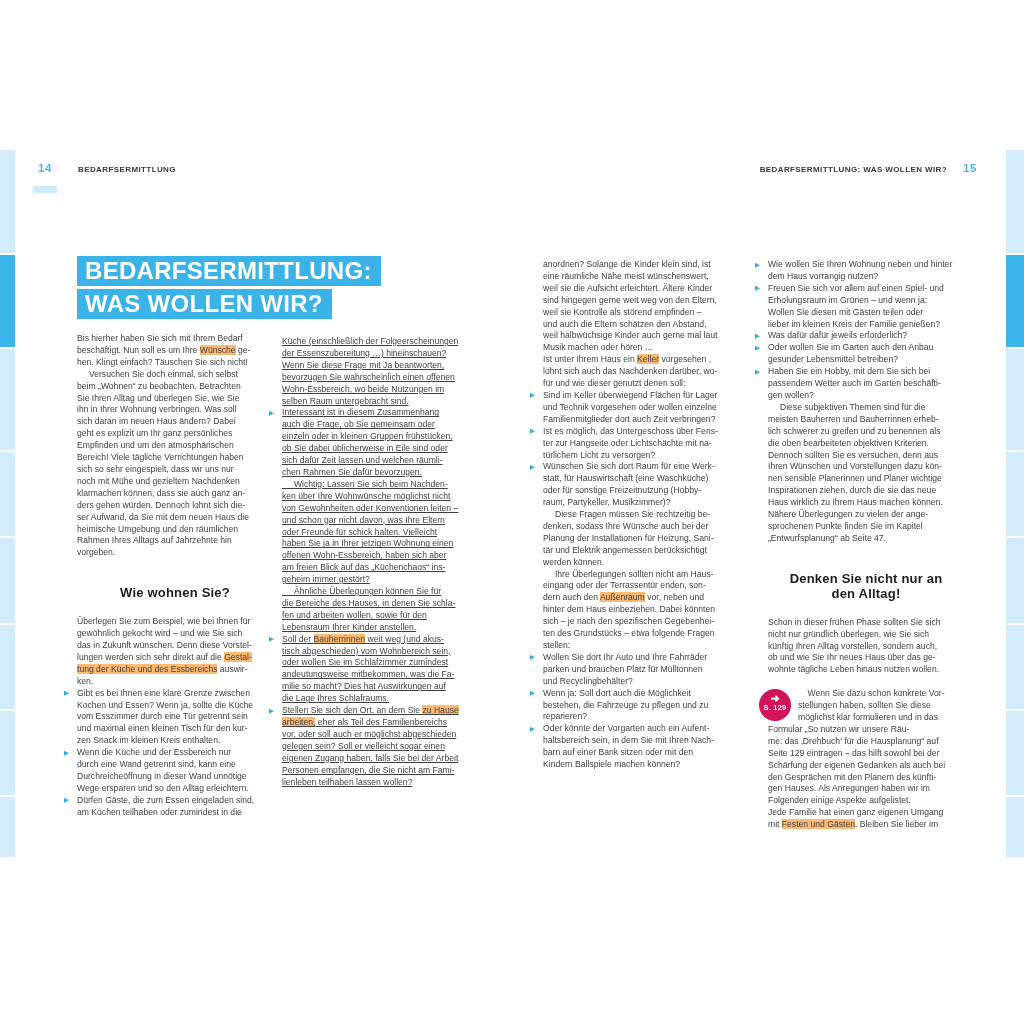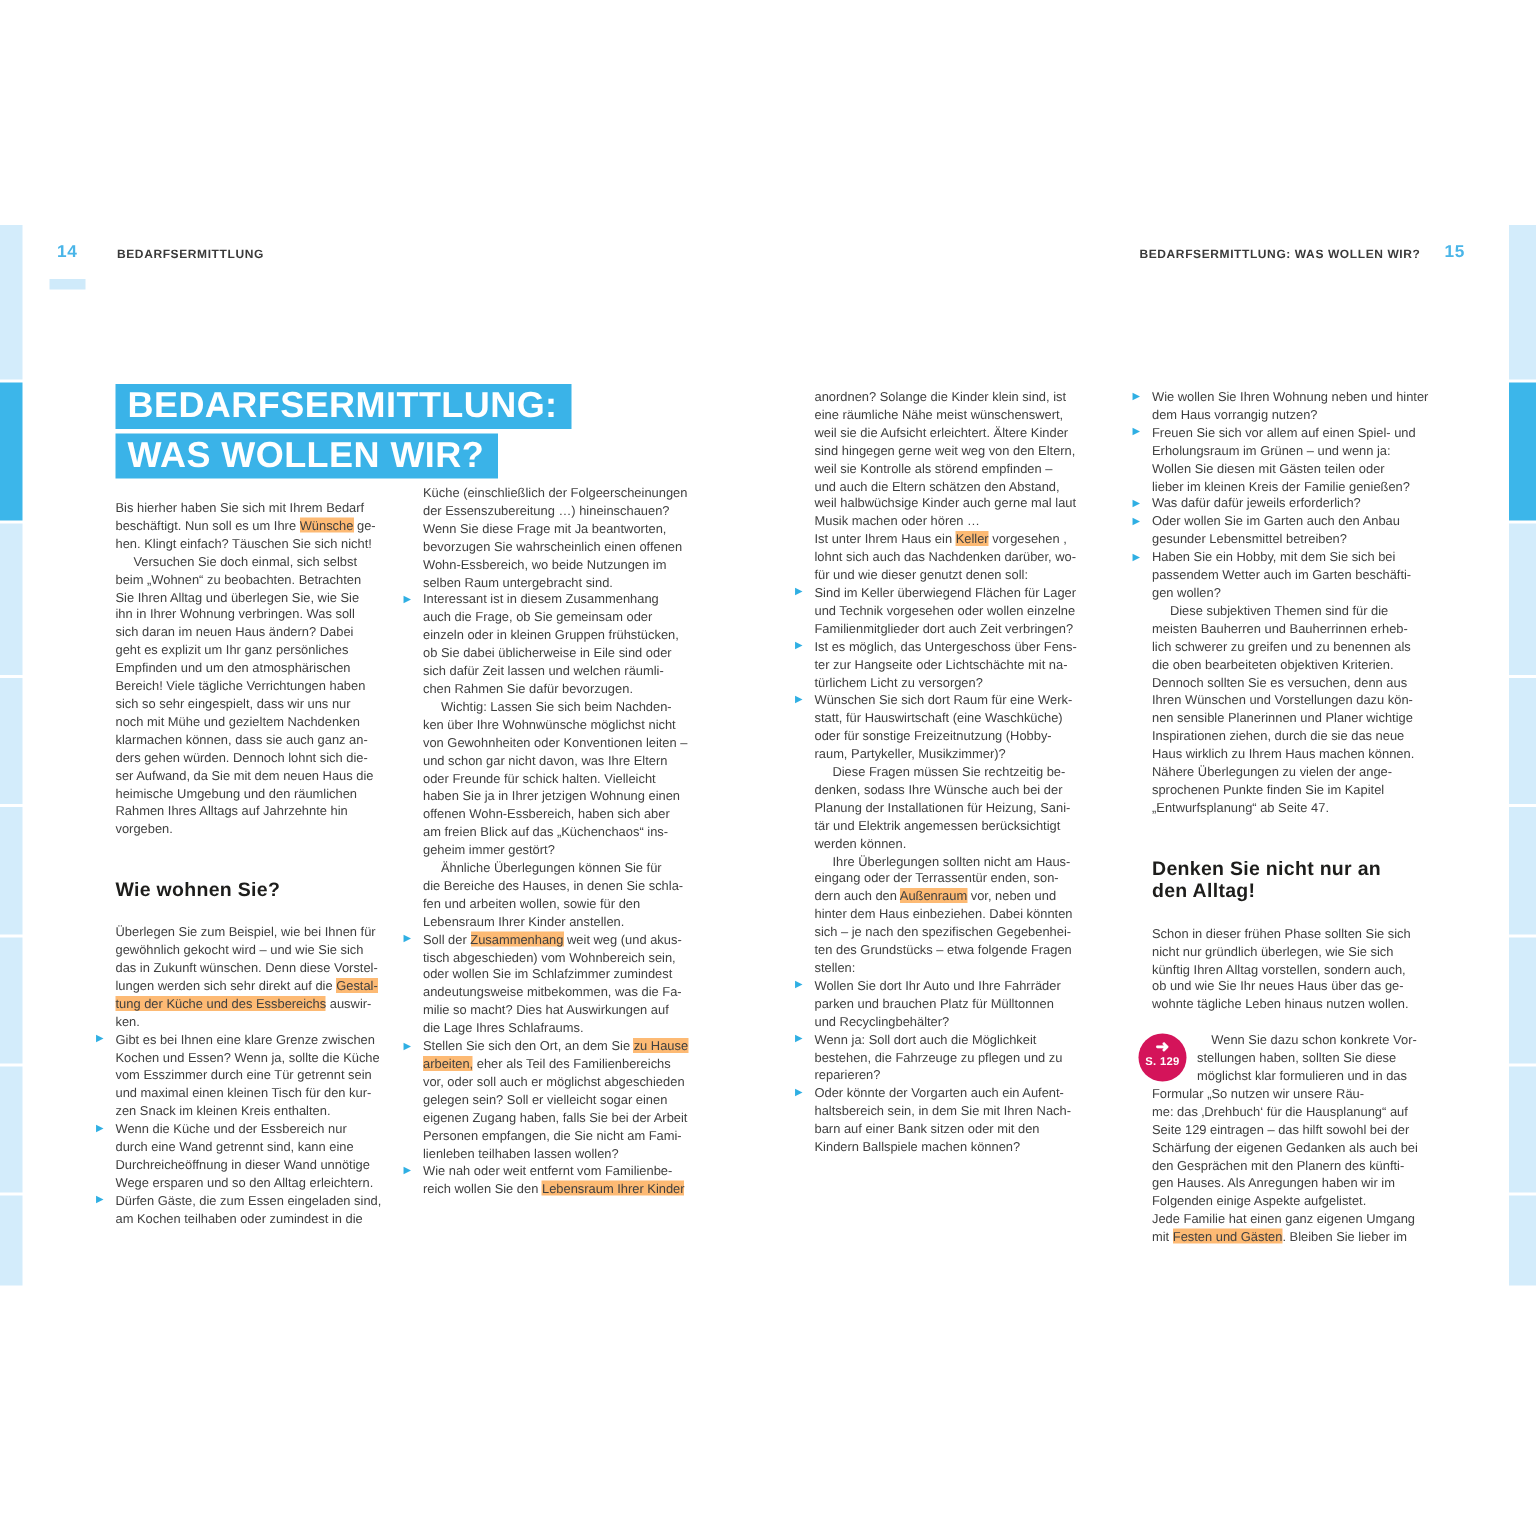--- a/index.html
+++ b/index.html
@@ -22,27 +22,27 @@
   .pn14{left:38px;} .pn15{left:963px;}
   .runhead{position:absolute;top:165px;font-size:8px;font-weight:bold;letter-spacing:0.4px;color:#3a3a3a;}
   .rh14{left:78px;} .rh15{right:77px;}
   .tick{position:absolute;left:33px;top:186px;width:24px;height:7px;background:#cfeafa;}
   
   .title{position:absolute;left:77px;top:256px;}
   .title .bar{display:table;background:#3ab3e8;color:#ffffff;font-weight:bold;
     font-size:24px;line-height:20px;padding:5px 9px 5px 8px;margin-bottom:3px;letter-spacing:0.3px;white-space:nowrap;}
   
   .col{position:absolute;width:196px;font-size:8.6px;line-height:11.9px;}
-  .c1{left:77px;top:333px;} .c2{left:282px;top:323px;}
+  .c1{left:77px;top:333px;} .c2{left:282px;top:336px;text-decoration:underline;}
   .c3{left:543px;top:259px;} .c4{left:768px;top:259px;}
   .para{white-space:pre-wrap;}
   .bullet{position:relative;white-space:pre-wrap;}
   .mk{position:absolute;left:-13px;top:1.5px;color:#2fafe3;font-size:6.5px;line-height:8px;}
   .hl{background:#fdba74;}
-  .h2{font-size:13px;font-weight:bold;color:#1d1d1b;margin:26px 0 16px;line-height:15px;white-space:pre-wrap;letter-spacing:0.2px;}
+  .h2{font-size:13px;font-weight:bold;color:#1d1d1b;margin:26px 0 16px;line-height:15px;white-space:pre-wrap;letter-spacing:0.2px;text-align:center;}
   
   .badge{float:left;width:32px;height:32px;border-radius:16px;background:#d4145a;color:#fff;
     text-align:center;margin:1px 7px 0 -9px;font-weight:bold;}
   .badge .b-arrow{display:block;font-size:11px;line-height:12px;margin-top:3px;}
   .badge .b-label{display:block;font-size:7.5px;line-height:8px;letter-spacing:0.2px;}
 </style>
 </head>
 <body>
 
 <div class="tabs tabs-left">
@@ -137,35 +137,33 @@
 und schon gar nicht davon, was Ihre Eltern
 oder Freunde für schick halten. Vielleicht
 haben Sie ja in Ihrer jetzigen Wohnung einen
 offenen Wohn-Essbereich, haben sich aber
 am freien Blick auf das „Küchenchaos“ ins-
 geheim immer gestört?
      Ähnliche Überlegungen können Sie für
 die Bereiche des Hauses, in denen Sie schla-
 fen und arbeiten wollen, sowie für den
 Lebensraum Ihrer Kinder anstellen.</span></div>
-  <div class="bullet"><span class="mk">▶</span><span class="bt"><span>Soll der </span><span class="hl">Zusammenhang</span><span> weit weg (und akus-
+  <div class="bullet"><span class="mk">▶</span><span class="bt"><span>Soll der </span><span class="hl">Bauherrinnen</span><span> weit weg (und akus-
 tisch abgeschieden) vom Wohnbereich sein,
 oder wollen Sie im Schlafzimmer zumindest
 andeutungsweise mitbekommen, was die Fa-
 milie so macht? Dies hat Auswirkungen auf
 die Lage Ihres Schlafraums.</span></span></div>
   <div class="bullet"><span class="mk">▶</span><span class="bt"><span>Stellen Sie sich den Ort, an dem Sie </span><span class="hl">zu Hause
 arbeiten,</span><span> eher als Teil des Familienbereichs
 vor, oder soll auch er möglichst abgeschieden
 gelegen sein? Soll er vielleicht sogar einen
 eigenen Zugang haben, falls Sie bei der Arbeit
 Personen empfangen, die Sie nicht am Fami-
 lienleben teilhaben lassen wollen?</span></span></div>
-  <div class="bullet"><span class="mk">▶</span><span class="bt"><span>Wie nah oder weit entfernt vom Familienbe-
-reich wollen Sie den </span><span class="hl">Lebensraum Ihrer Kinder</span></span></div>
 </div>
 
 <div class="col c3">
   <div class="para"><span>anordnen? Solange die Kinder klein sind, ist
 eine räumliche Nähe meist wünschenswert,
 weil sie die Aufsicht erleichtert. Ältere Kinder
 sind hingegen gerne weit weg von den Eltern,
 weil sie Kontrolle als störend empfinden –
 und auch die Eltern schätzen den Abstand,
 weil halbwüchsige Kinder auch gerne mal laut

